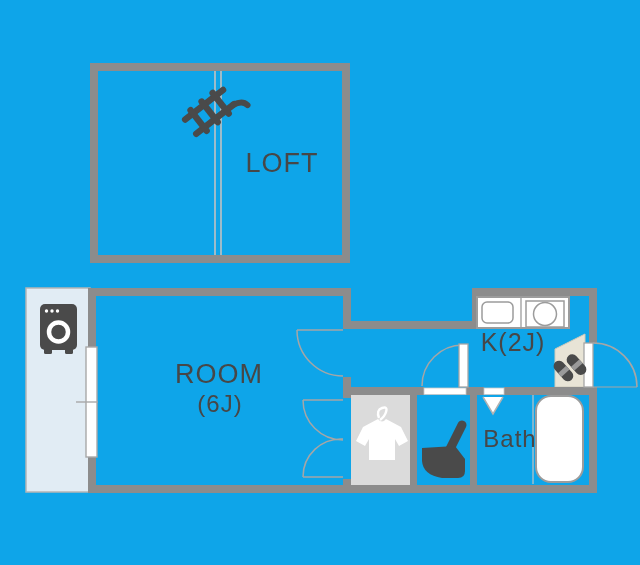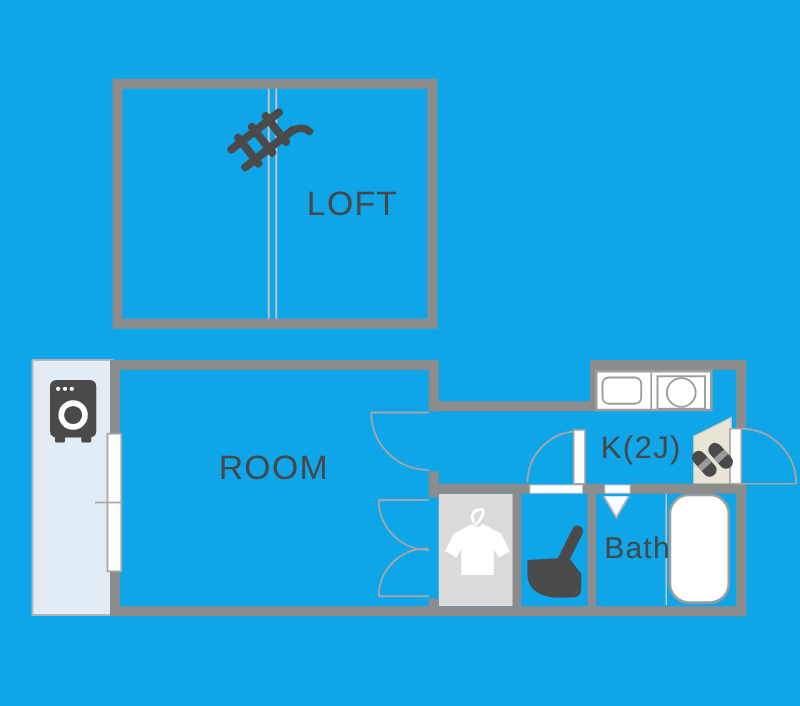--- a/index.html
+++ b/index.html
@@ -4,21 +4,21 @@
 <style>
   html,body{margin:0;padding:0;background:#fff;}
   .plan{position:relative;width:640px;height:565px;background:#0ea5e9;overflow:hidden;
         font-family:"Liberation Sans",sans-serif;}
   .plan svg{position:absolute;left:0;top:0;}
   .label{position:absolute;text-align:center;color:var(--text,#474747);
          letter-spacing:1px;line-height:1;white-space:nowrap;}
   .label-loft{left:212px;top:150px;width:140px;font-size:27px;}
   .label-room{left:139px;top:361px;width:160px;font-size:27px;}
   .label-room-size{left:140px;top:392px;width:160px;font-size:24px;}
-  .label-kitchen{left:443px;top:330px;width:140px;font-size:25px;margin-top:16px;}
+  .label-kitchen{left:443px;top:330px;width:140px;font-size:25px;}
   .label-bath{left:440px;top:427px;width:140px;font-size:24px;}
   .wallf{fill:var(--wall,#8c8c8c);}
   .wallstroke{stroke:var(--wall,#8c8c8c);fill:none;}
   .door{stroke:#a6a6a6;stroke-width:1.5;fill:none;}
   .leaf{fill:#fff;stroke:#a6a6a6;stroke-width:1.3;}
   .fix{fill:#fff;stroke:#9c9c9c;stroke-width:2;}
   .fixthin{fill:none;stroke:#9c9c9c;stroke-width:1.5;}
   .dark{fill:var(--icon-dark,#4a4a4a);}
   .darkline{stroke:var(--icon-dark,#4a4a4a);fill:none;stroke-linecap:round;}
 </style>
@@ -137,15 +137,16 @@
     <g transform="translate(569,366) rotate(-42)">
       <rect class="dark" x="-13" y="-12" width="11" height="24" rx="5.5"></rect>
       <rect x="-13" y="-2" width="11" height="5" fill="#9a9a9a"></rect>
       <rect class="dark" x="1" y="-8" width="11" height="24" rx="5.5"></rect>
       <rect x="1" y="2" width="11" height="5" fill="#9a9a9a"></rect>
     </g>
   </svg>
 
   <div class="label label-loft">LOFT</div>
   <div class="label label-room">ROOM</div>
+  <div class="label label-room-size">(6J)</div>
   <div class="label label-kitchen">K(2J)</div>
   <div class="label label-bath">Bath</div>
 </div>
 
 </body></html>

